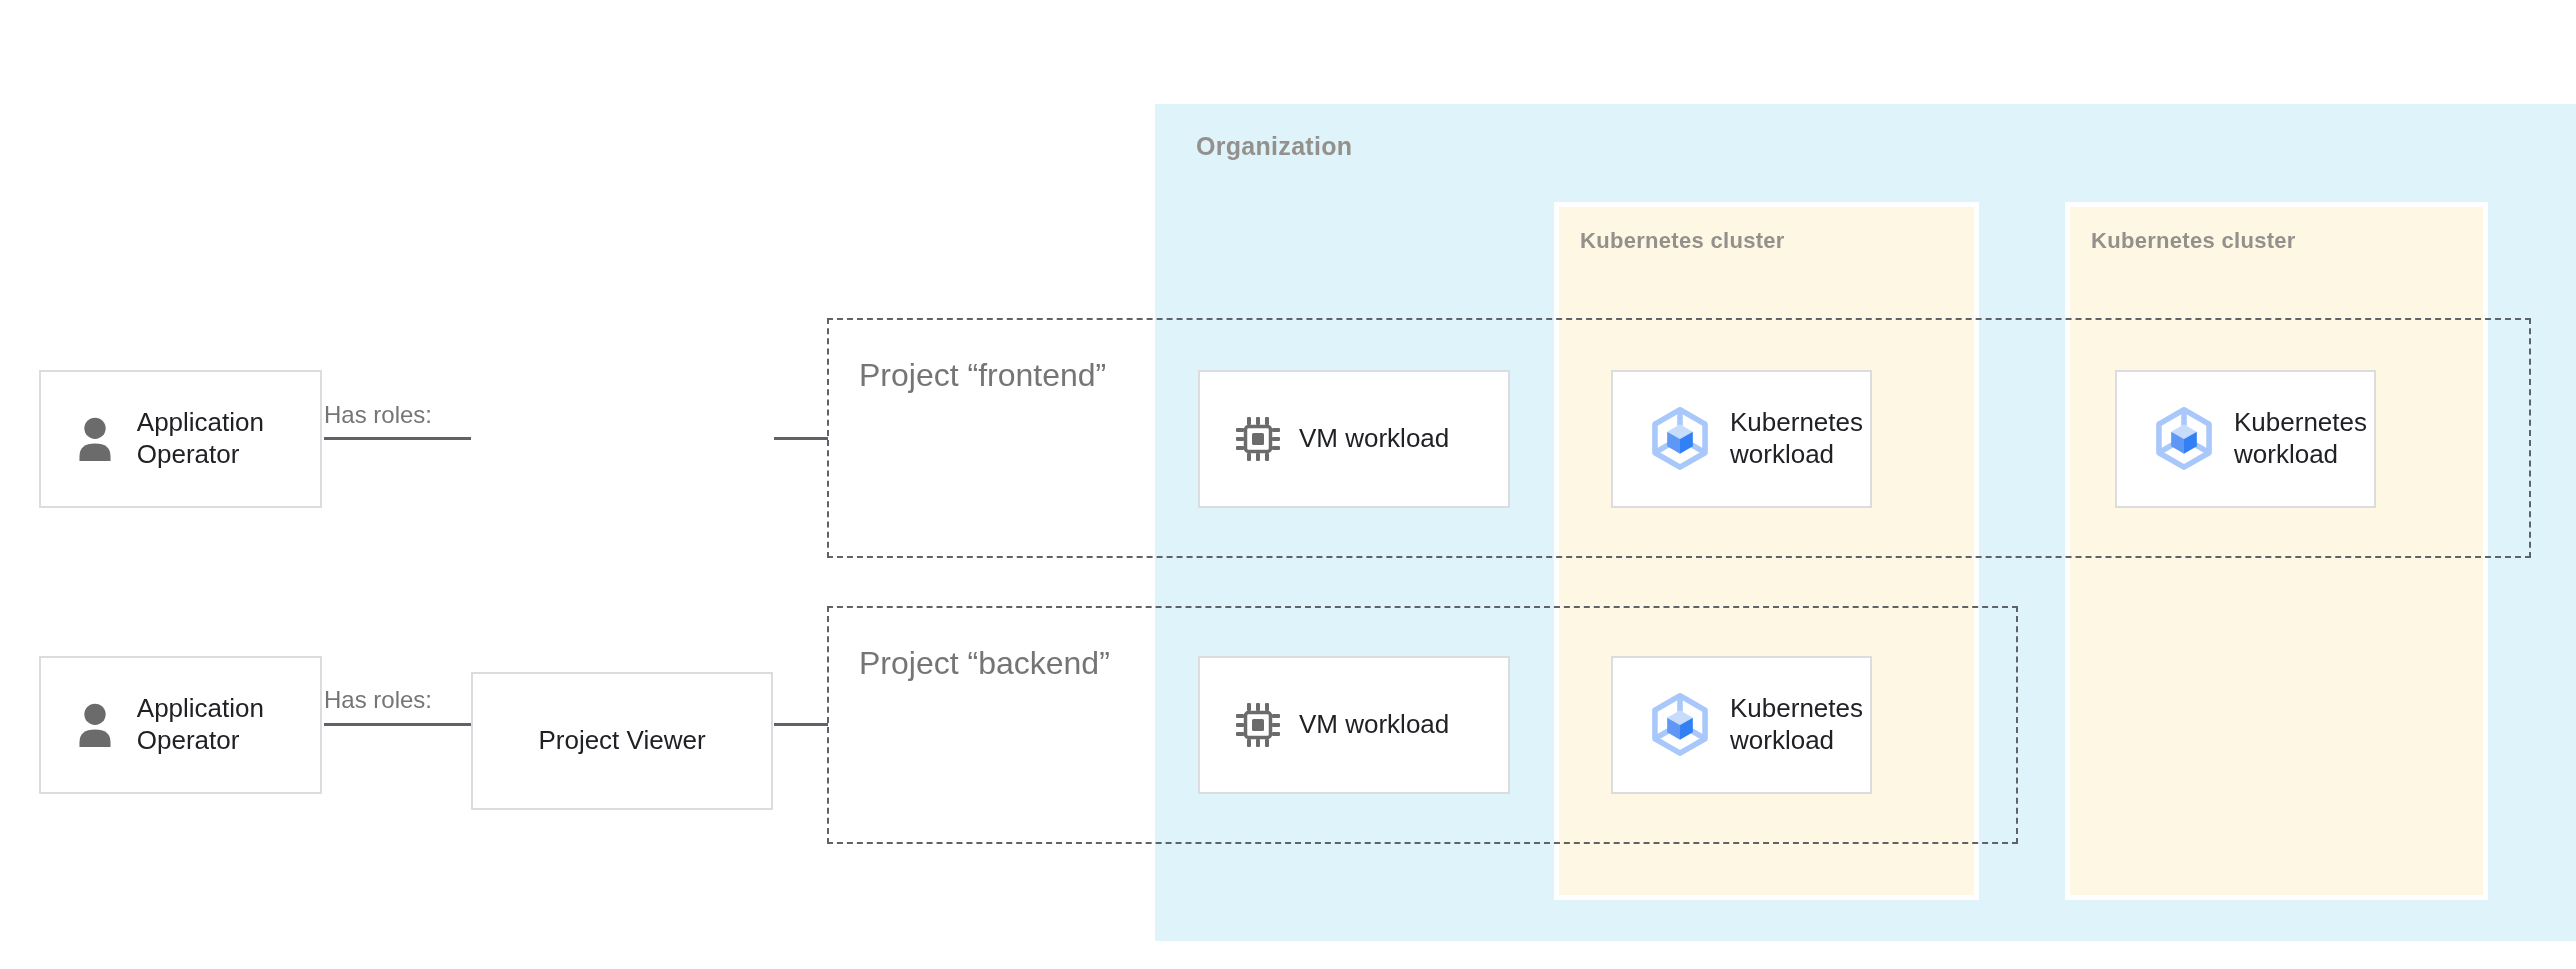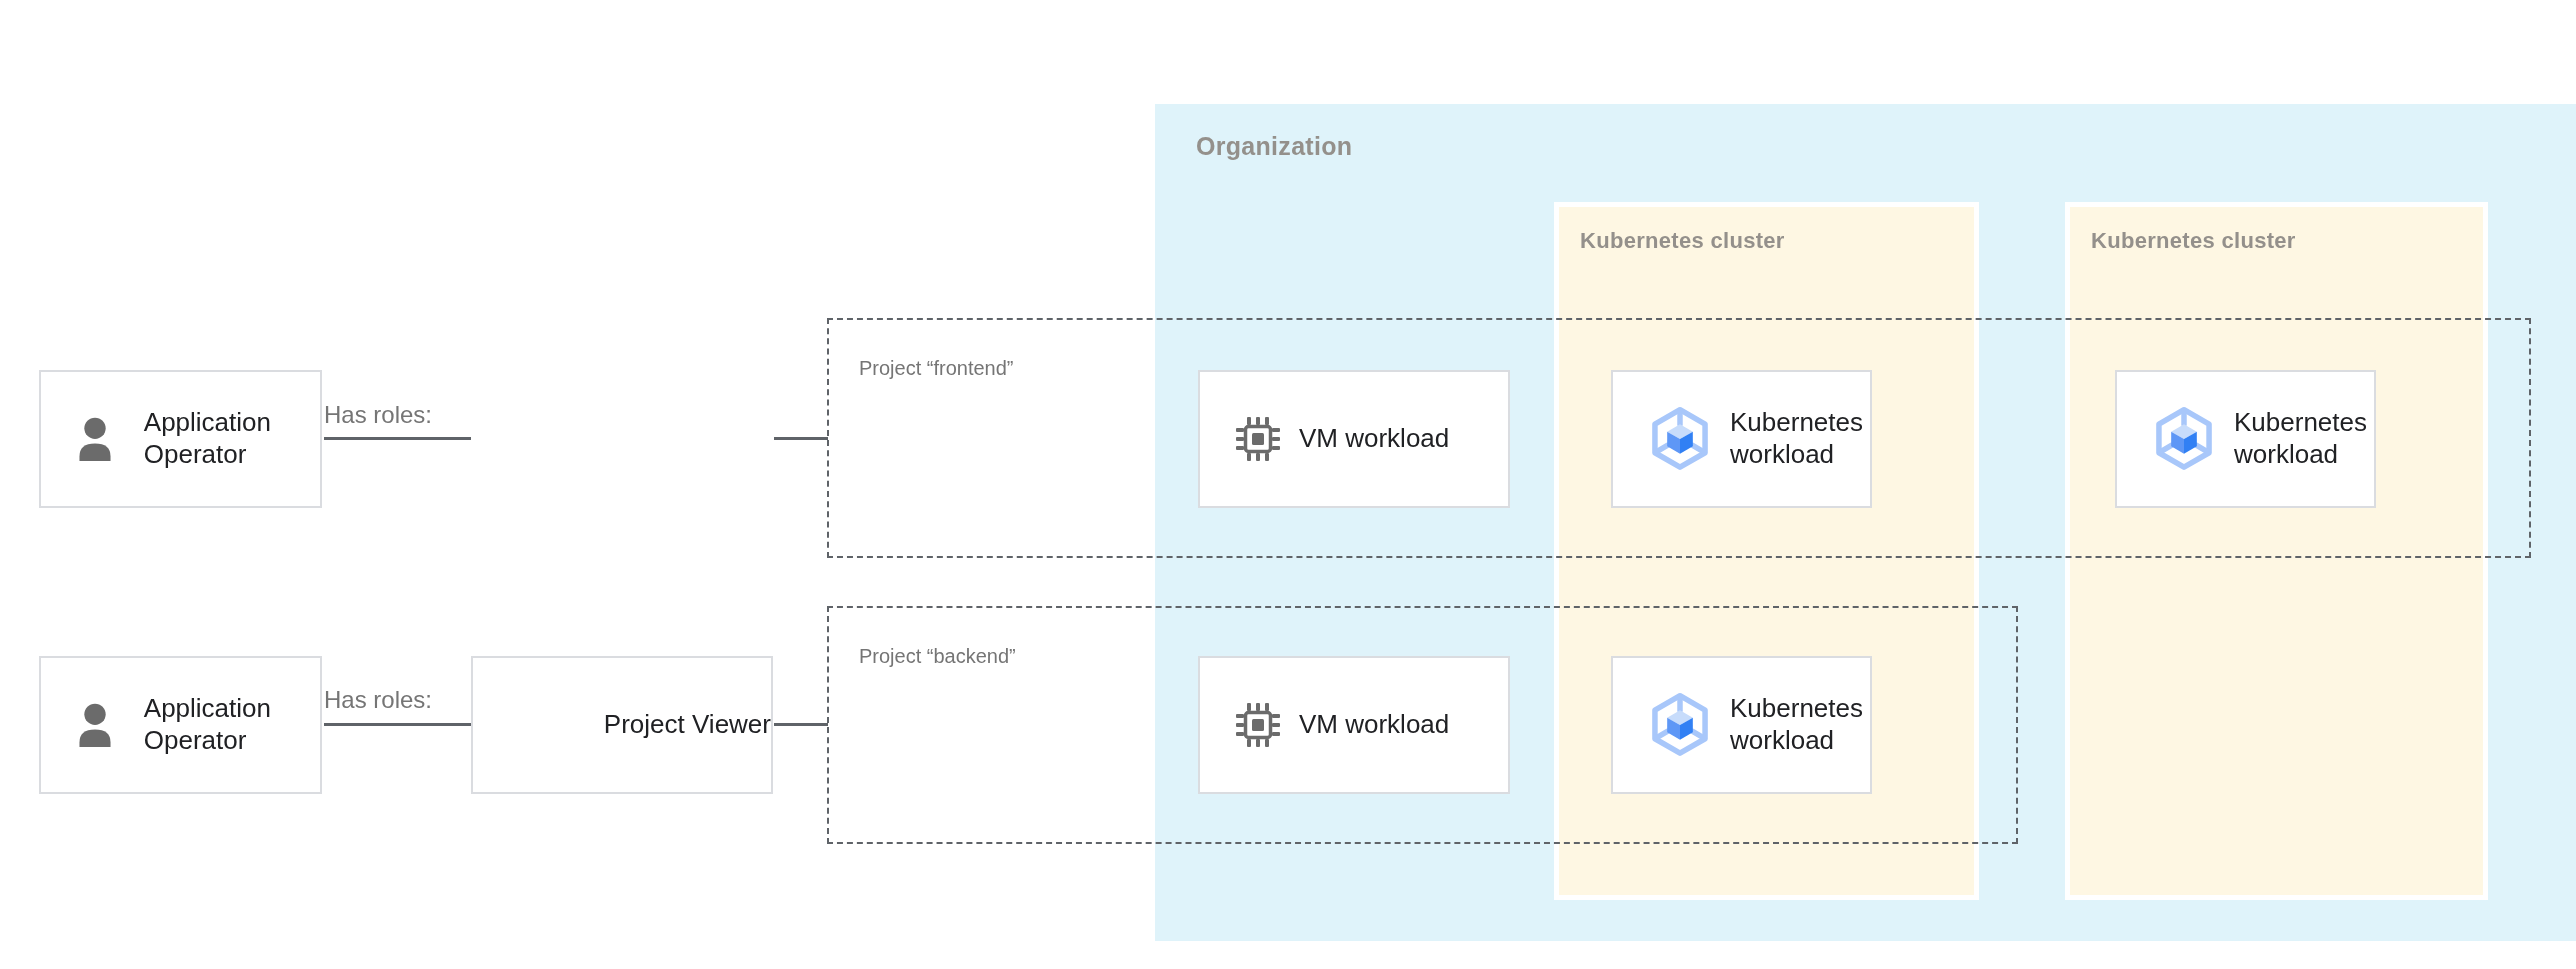--- a/index.html
+++ b/index.html
@@ -55,21 +55,21 @@
     border: 2.1px dashed var(--dashed, #5F6368);
     box-sizing: border-box;
     background: transparent;
     z-index: 4;
   }
   .project-frontend { left: 791px; top: 318px; width: 1704px; height: 240px; }
   .project-backend  { left: 791px; top: 606px; width: 1191px; height: 238px; }
   .project-label {
     position: absolute;
     left: 30px; top: 37px;
-    font-size: 20px;
+    font-size: 32px;
     color: var(--label-gray, #757575);
   }
 
   
   .connector {
     position: absolute;
     height: 2.8px;
     background: var(--connector, #5F6368);
     z-index: 3;
   }
@@ -98,33 +98,33 @@
     display: flex;
     align-items: center;
     z-index: 5;
   }
   .card-text {
     font-size: 26px;
     color: var(--text-dark, #202124);
     line-height: 1.22;
   }
 
-  .person-card { left: 2.8px; width: 283px; padding-left: 32px; gap: 27px; }
+  .person-card { left: 2.8px; width: 283px; padding-left: 32px; gap: 20px; }
   .person-1 { top: 370px; }
   .person-2 { top: 656px; }
   .actor-text { width: 166px; }
 
   .role-card {
     left: 435px; width: 302px;
     flex-direction: column;
     justify-content: center;
     text-align: center;
   }
   .role-1 { top: 370px; }
-  .role-2 { top: 656px; align-items: flex-end; }
+  .role-2 { top: 672px; }
 
   .vm-card  { width: 312px; padding-left: 33px; gap: 16px; }
   .k8s-card { width: 261px; padding-left: 35px; gap: 18px; }
   .vm-1  { left: 1162px; top: 370px; }
   .vm-2  { left: 1162px; top: 656px; }
   .k8s-1a { left: 1575px; top: 370px; }
   .k8s-1b { left: 1575px; top: 656px; }
   .k8s-2a { left: 2079px; top: 370px; }
   .k8s-text { width: 173px; }
 

